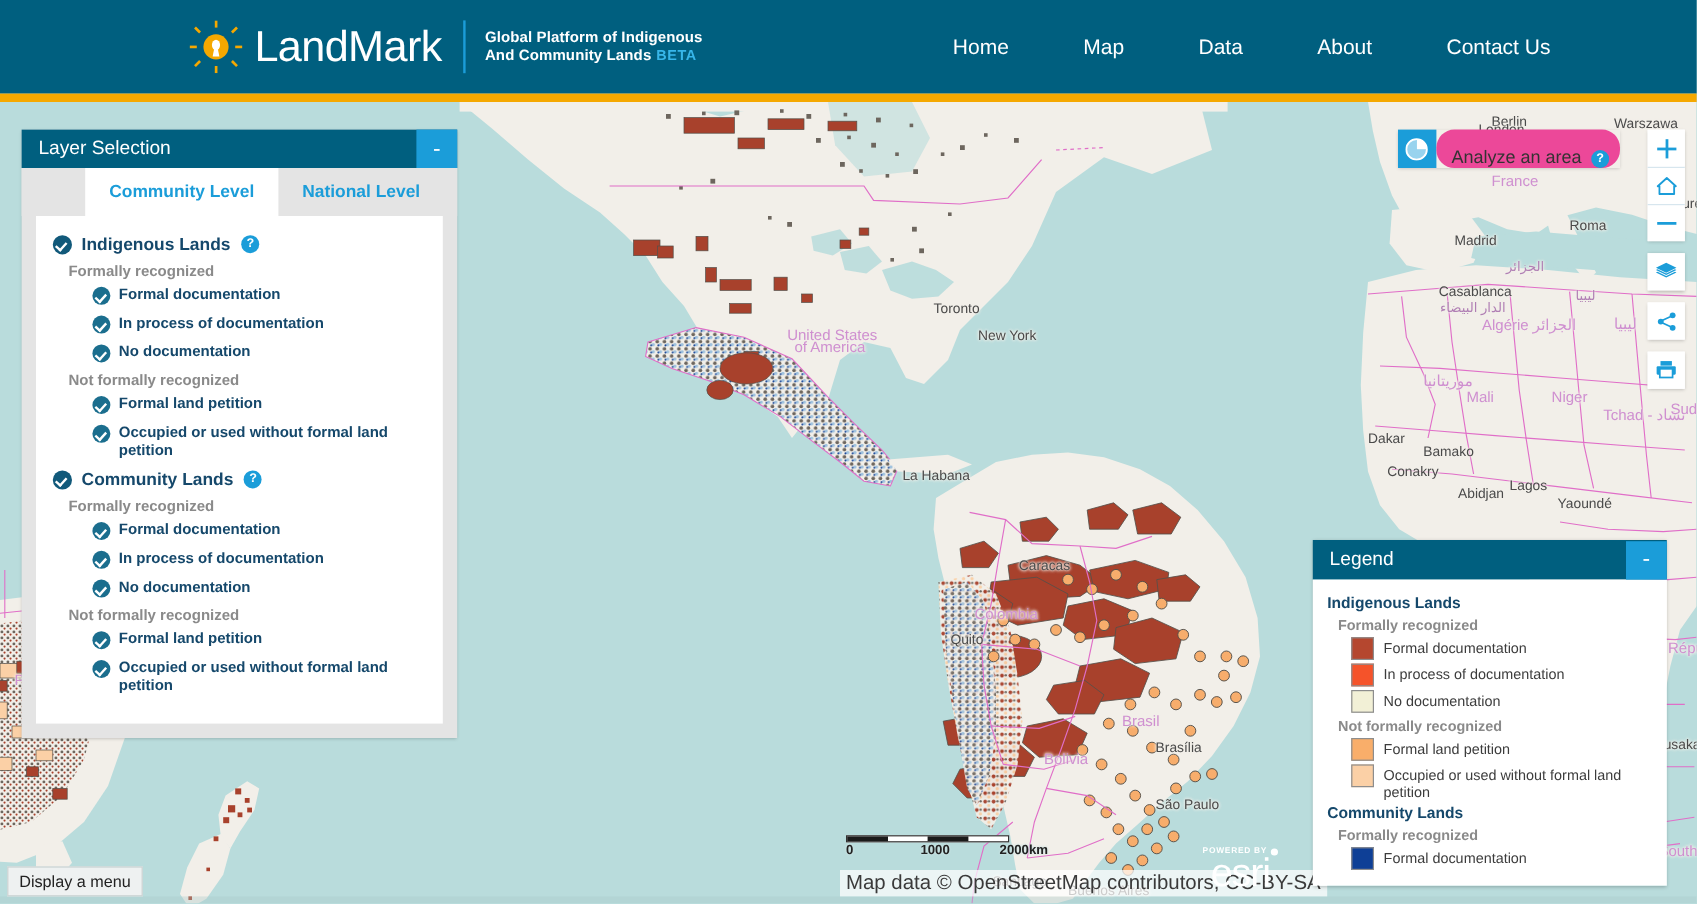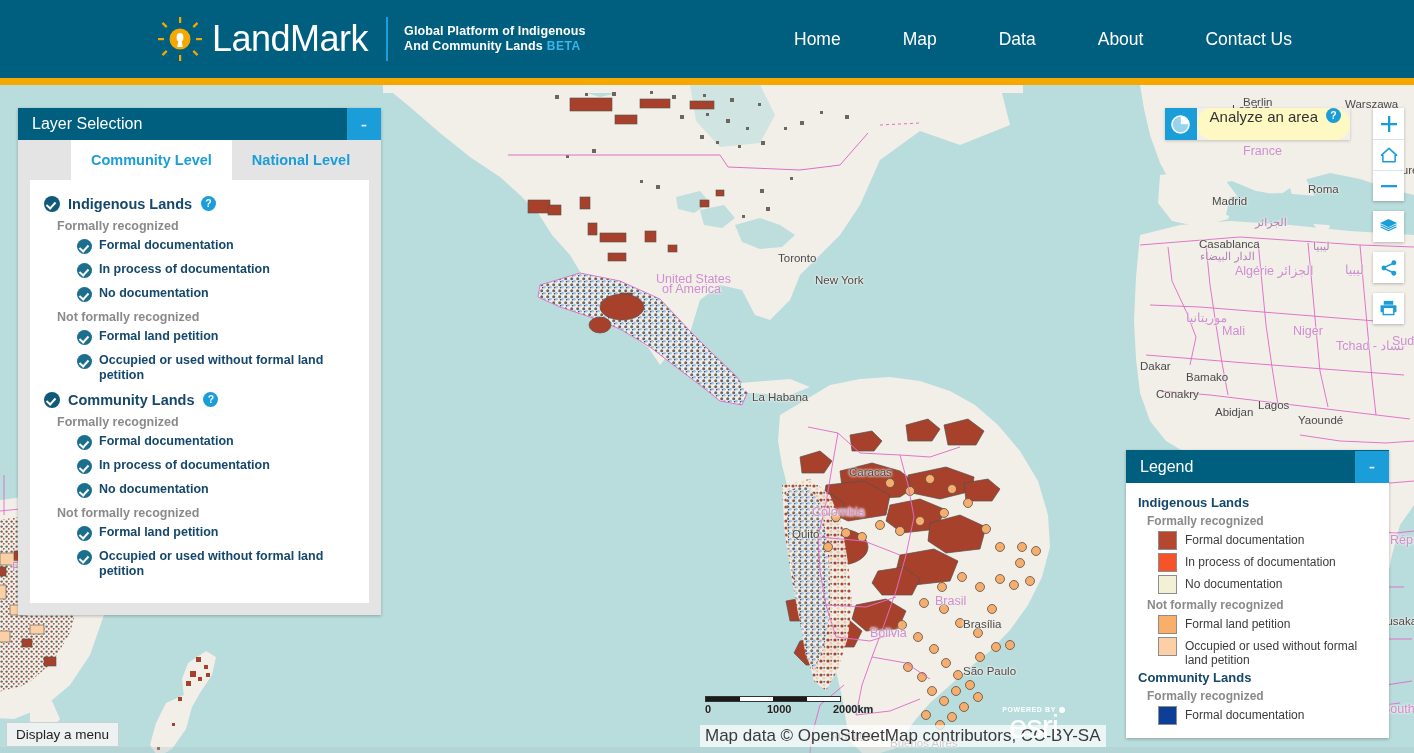--- a/index.html
+++ b/index.html
@@ -121,39 +121,39 @@
   
   .analyze {
     position:absolute; right:64px; top:108px; display:flex; align-items:center;
     box-shadow:0 1px 3px rgba(0,0,0,.2); z-index:25; cursor:pointer;
   }
   .analyze-ico {
     width:32px; height:32px; background:#1b9dd9;
     display:flex; align-items:center; justify-content:center;
   }
   .analyze-body {
-    background:#fef9c3; height:32px; display:flex; align-items:flex-start;
+    background:#ec4899; height:32px; display:flex; align-items:flex-end;
     padding:0 9px 0 13px;
     border-radius:15px;
   }
   .analyze-text { font-size:15px; color:#333; }
   .analyze-body .help { margin-left:8px; }
 
   
   .tools { position:absolute; right:10px; top:108px; z-index:25; }
   .tool-group { background:#fff; box-shadow:0 1px 3px rgba(0,0,0,.25); margin-bottom:10px; }
   .tool {
     width:31px; height:31px; display:flex; align-items:center; justify-content:center;
     cursor:pointer; background:#fff;
   }
   .tool + .tool { border-top:1px solid #d7e6ee; }
 
   
   .legend {
-    position:absolute; right:25px; top:450px; width:263px;
+    position:absolute; right:25px; top:450px; width:295px;
     z-index:30; box-shadow:0 1px 3px rgba(0,0,0,.25);
   }
   .legend .panel-head { height:33px; }
   .legend-body {
     background:#fff; padding:9px 12px 10px 12px;
     max-height:270px; overflow:hidden;
   }
   .lg-group { font-size:13px; font-weight:700; color:#15486b; margin:3px 0 2px 0; }
   .lg-sub { font-size:12px; font-weight:700; color:#8a8a8a; margin:4px 0 3px 9px; }
   .lg-item { display:flex; align-items:flex-start; margin:0 0 3px 20px; }

